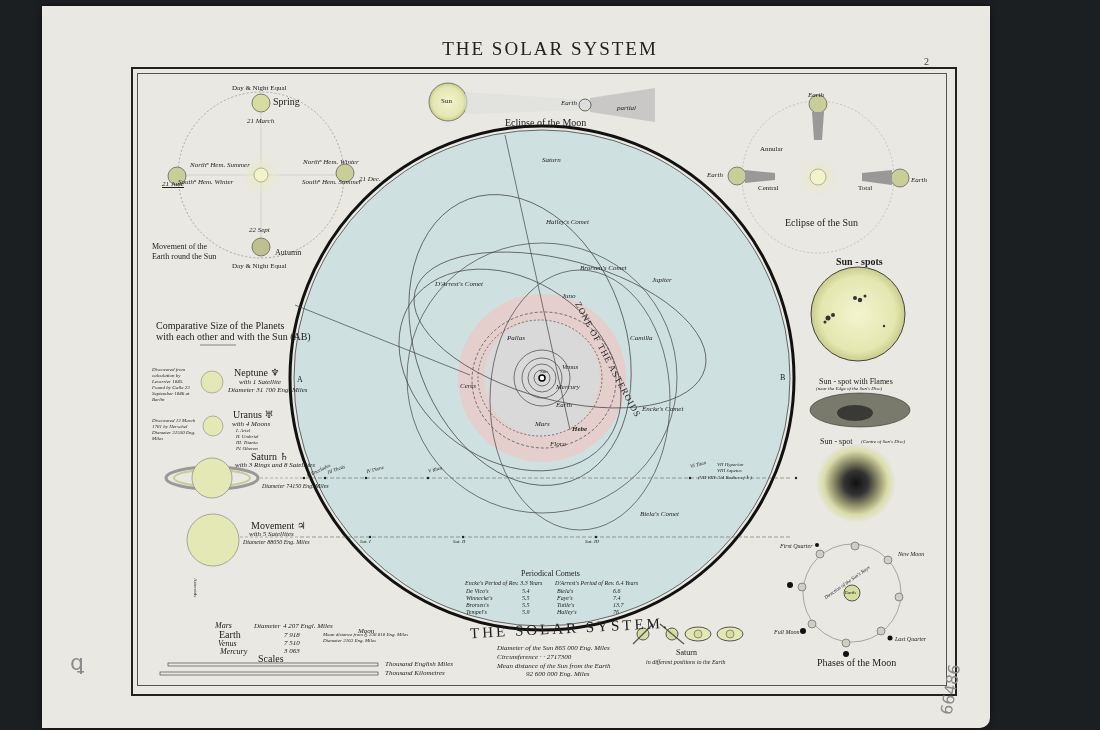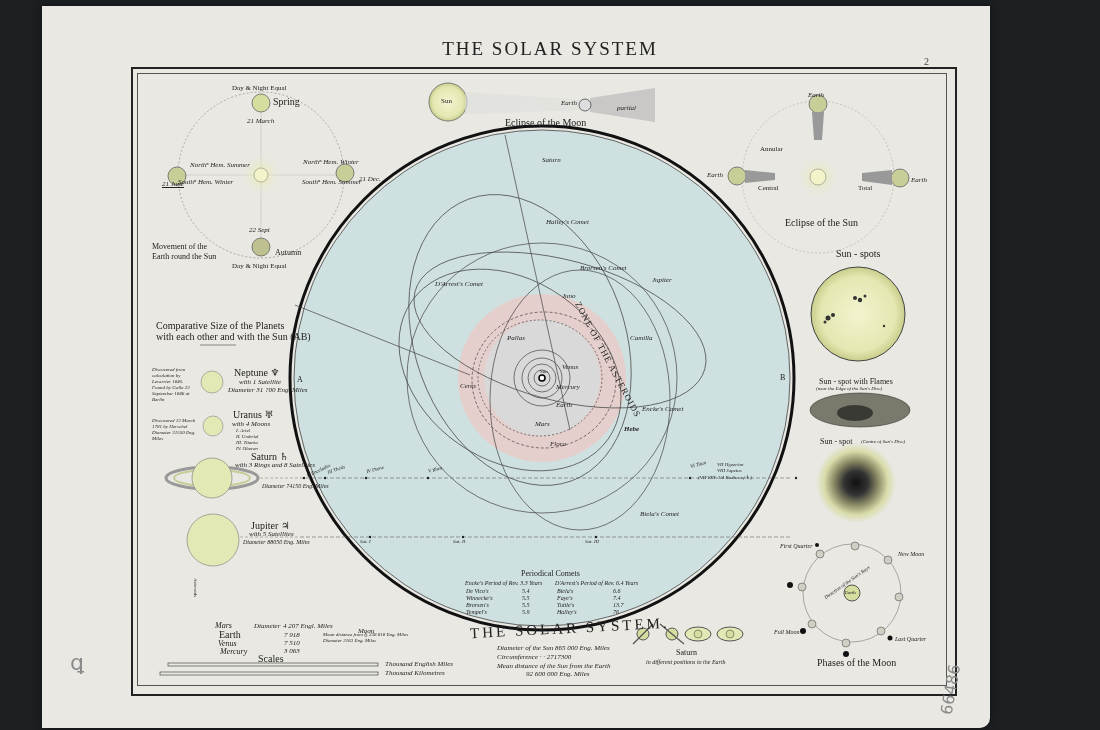--- a/index.html
+++ b/index.html
@@ -219,21 +219,21 @@
 <div class="t s9" style="left:233px;top:409px;">Uranus ♅</div>
 <div class="t s7 it" style="left:232px;top:420px;">with 4 Moons</div>
 <div class="t s7 it" style="left:236px;top:428px;font-size:5px;">I. Ariel</div>
 <div class="t s7 it" style="left:236px;top:434px;font-size:5px;">II. Umbriel</div>
 <div class="t s7 it" style="left:236px;top:440px;font-size:5px;">III. Titania</div>
 <div class="t s7 it" style="left:236px;top:446px;font-size:5px;">IV. Oberon</div>
 <div class="t s7 it" style="left:152px;top:418px;width:45px;white-space:normal;line-height:6px;font-size:5px;">Discovered 13 March 1781 by Herschel Diameter 31550 Eng. Miles</div>
 <div class="t s9" style="left:251px;top:451px;">Saturn ♄</div>
 <div class="t s7 it" style="left:235px;top:461px;">with 3 Rings and 8 Satellites</div>
 <div class="t s7 it" style="left:262px;top:483px;font-size:6px;">Diameter 74150 Eng. Miles</div>
-<div class="t s9" style="left:251px;top:520px;">Jupiter ♃</div>
+<div class="t s9" style="left:251px;top:520px;">Movement ♃</div>
 <div class="t s7 it" style="left:249px;top:530px;">with 5 Satellites</div>
 <div class="t s7 it" style="left:243px;top:539px;font-size:6px;">Diameter 88050 Eng. Miles</div>
 
 <div class="t s7" style="left:193px;top:578px;font-size:5px;writing-mode:vertical-rl;">Asteroids</div>
 <div class="t s8 it" style="left:215px;top:621px;">Mars</div>
 <div class="t s7 it" style="left:254px;top:622px;">Diameter</div>
 <div class="t s7 it" style="left:283px;top:622px;">4 207 Engl. Miles</div>
 <div class="t s7 it" style="left:358px;top:627px;">Moon</div>
 <div class="t s10" style="left:219px;top:629px;">Earth</div>
 <div class="t s7 it" style="left:284px;top:631px;">7 918</div>
@@ -258,21 +258,21 @@
 <div class="t s7 it" style="left:562px;top:292px;">Juno</div>
 <div class="t s7 it" style="left:507px;top:334px;">Pallas</div>
 <div class="t s7 it" style="left:630px;top:334px;">Camilla</div>
 <div class="t s7 it" style="left:562px;top:363px;">Venus</div>
 <div class="t s7" style="left:540px;top:369px;font-size:5px;">Sun</div>
 <div class="t s7 it" style="left:556px;top:383px;">Mercury</div>
 <div class="t s7 it" style="left:460px;top:382px;">Ceres</div>
 <div class="t s7 it" style="left:556px;top:401px;">Earth</div>
 <div class="t s7 it" style="left:642px;top:405px;">Encke's Comet</div>
 <div class="t s7 it" style="left:535px;top:420px;">Mars</div>
-<div class="t s7 it" style="left:624px;top:425px;font-weight:bold;">Hebe</div>
+<div class="t s7 it" style="left:572px;top:425px;font-weight:bold;">Hebe</div>
 <div class="t s7 it" style="left:550px;top:440px;">Flora</div>
 <div class="t s7 it" style="left:640px;top:510px;">Biela's Comet</div>
 <div class="t s8 cap" style="left:582px;top:300px;transform:rotate(62deg);transform-origin:left top;font-size:9px;">ZONE OF THE ASTEROIDS</div>
 
 <div class="t s7 it" style="left:306px;top:468px;font-size:5px;transform:rotate(-25deg);">II Enceladus</div>
 <div class="t s7 it" style="left:327px;top:467px;font-size:5px;transform:rotate(-20deg);">III Thetis</div>
 <div class="t s7 it" style="left:366px;top:467px;font-size:5px;transform:rotate(-15deg);">IV Dione</div>
 <div class="t s7 it" style="left:428px;top:467px;font-size:5px;transform:rotate(-15deg);">V Rhea</div>
 <div class="t s7 it" style="left:690px;top:462px;font-size:5px;transform:rotate(-15deg);">VI Titan</div>
 <div class="t s7 it" style="left:717px;top:462px;font-size:5px;">VII Hyperion</div>
@@ -304,21 +304,21 @@
 
 <div class="t" style="left:470px;top:620px;font-size:15px;letter-spacing:3px;transform:rotate(-3deg);">THE SOLAR SYSTEM.</div>
 <div class="t s7 it" style="left:497px;top:644px;">Diameter of the Sun 865 000 Eng. Miles</div>
 <div class="t s7 it" style="left:497px;top:653px;">Circumference · · 2717300</div>
 <div class="t s7 it" style="left:497px;top:662px;">Mean distance of the Sun from the Earth</div>
 <div class="t s7 it" style="left:526px;top:670px;">92 600 000 Eng. Miles</div>
 
 <div class="t s8" style="left:676px;top:648px;">Saturn</div>
 <div class="t s7 it" style="left:646px;top:659px;font-size:6px;">in different positions to the Earth</div>
 
-<div class="t s9" style="left:836px;top:248px;">Sun - spots</div>
+<div class="t s9" style="left:836px;top:256px;font-weight:bold;">Sun - spots</div>
 <div class="t s8" style="left:819px;top:377px;">Sun - spot with Flames</div>
 <div class="t s7 it" style="left:816px;top:386px;font-size:5px;">(near the Edge of the Sun's Disc)</div>
 <div class="t s8" style="left:820px;top:437px;">Sun - spot</div>
 <div class="t s7 it" style="left:861px;top:439px;font-size:5px;">(Centre of Sun's Disc)</div>
 
 <div class="t s7 it" style="left:780px;top:543px;font-size:6px;">First Quarter</div>
 <div class="t s7 it" style="left:898px;top:551px;font-size:6px;">New Moon</div>
 <div class="t s7 it" style="left:774px;top:629px;font-size:6px;">Full Moon</div>
 <div class="t s7 it" style="left:895px;top:636px;font-size:6px;">Last Quarter</div>
 <div class="t s7" style="left:845px;top:590px;font-size:5px;">Earth</div>

